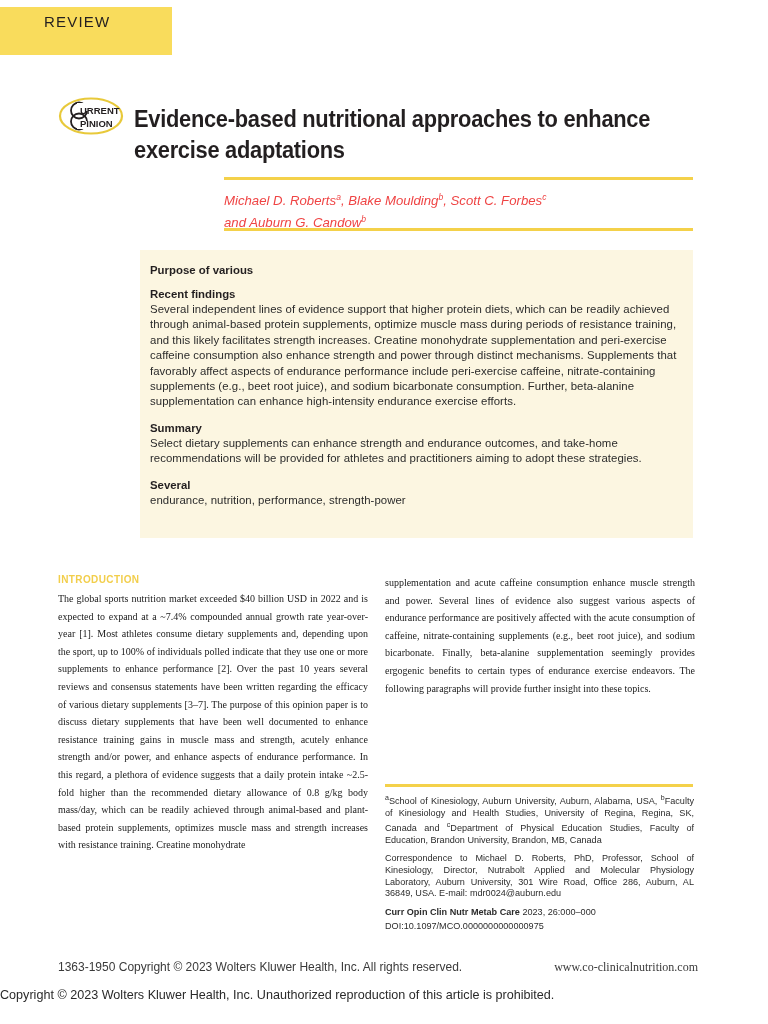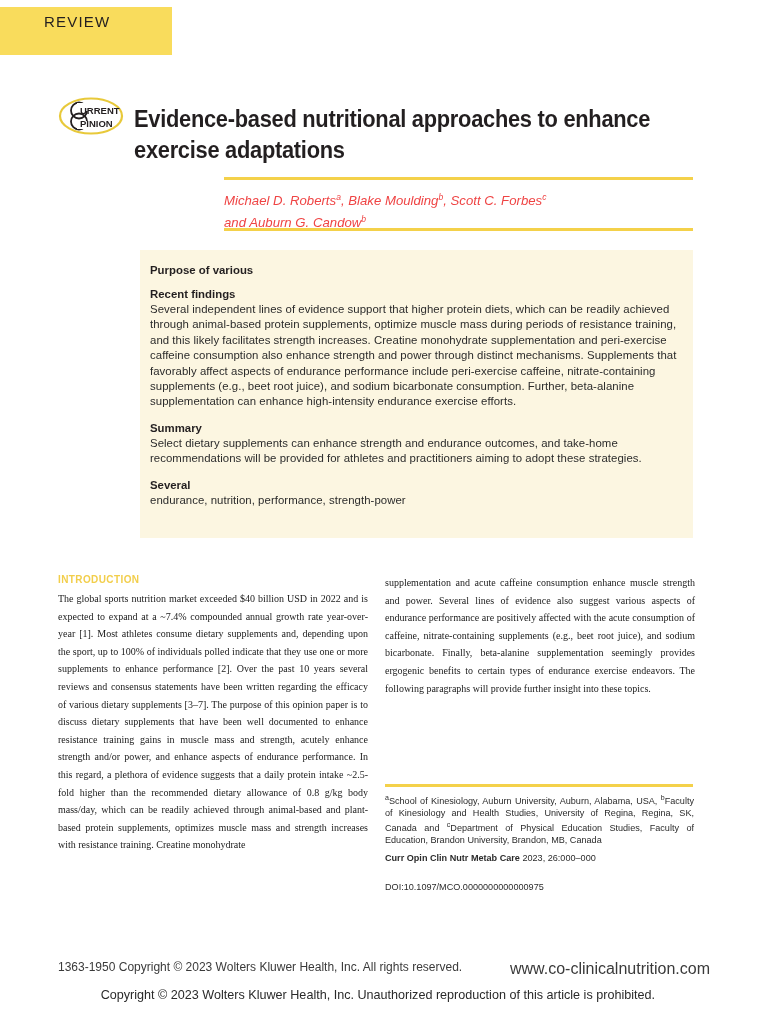--- a/index.html
+++ b/index.html
@@ -178,48 +178,47 @@
     top: 792px;
     width: 309px;
     font-family: "Liberation Sans", sans-serif;
     font-size: 9.1px;
     line-height: 11.6px;
     text-align: justify;
     color: #2b2b2b;
   }
   .footnotes p { margin: 0 0 7px 0; }
   .footnotes sup { font-size: 7px; vertical-align: super; }
-  .footnotes .jref { margin-bottom: 17px; }
+  .footnotes .jref { margin-bottom: 3px; }
   .footnotes .jref b { font-weight: bold; }
   .footnotes .doi { margin-bottom: 16px; }
 
   
   .footer-line {
     position: absolute;
     top: 960px;
     font-family: "Liberation Sans", sans-serif;
     font-size: 12px;
     color: #3a3a3a;
   }
   .footer-left { left: 58px; }
   .footer-right {
-    right: 58px;
-    font-family: Liberation Sans, sans-serif;
-    font-size: 16px;
+    right: 70px;
+    font-family: Liberation Serif, serif;
+    font-size: 12px;
   }
   .copyright-bar {
     position: absolute;
     left: 0;
     top: 988px;
     width: 635px;
-    text-align: right;
+    text-align: left;
     font-family: "Liberation Sans", sans-serif;
     font-size: 12.6px;
     color: #2a2a2a;
-    padding-left: 20px;
   }
 </style>
 </head>
 <body>
 
 <div class="page">
 
   <div class="review-banner"></div>
   <div class="review-banner-label">REVIEW</div>
 
@@ -268,20 +267,21 @@
     <p class="body-p">The global sports nutrition market exceeded $40 billion USD in 2022 and is expected to expand at a ~7.4% compounded annual growth rate year-over-year [1]. Most athletes consume dietary supplements and, depending upon the sport, up to 100% of individuals polled indicate that they use one or more supplements to enhance performance [2]. Over the past 10 years several reviews and consensus statements have been written regarding the efficacy of various dietary supplements [3–7]. The purpose of this opinion paper is to discuss dietary supplements that have been well documented to enhance resistance training gains in muscle mass and strength, acutely enhance strength and/or power, and enhance aspects of endurance performance. In this regard, a plethora of evidence suggests that a daily protein intake ~2.5-fold higher than the recommended dietary allowance of 0.8 g/kg body mass/day, which can be readily achieved through animal-based and plant-based protein supplements, optimizes muscle mass and strength increases with resistance training. Creatine monohydrate</p>
   </div>
 
   <div class="col col-right">
     <p class="body-p">supplementation and acute caffeine consumption enhance muscle strength and power. Several lines of evidence also suggest various aspects of endurance performance are positively affected with the acute consumption of caffeine, nitrate-containing supplements (e.g., beet root juice), and sodium bicarbonate. Finally, beta-alanine supplementation seemingly provides ergogenic benefits to certain types of endurance exercise endeavors. The following paragraphs will provide further insight into these topics.</p>
   </div>
 
   <div class="rule-footnote"></div>
   <div class="footnotes">
     <p><sup>a</sup><span>School of Kinesiology, Auburn University, Auburn, Alabama, USA, </span><sup>b</sup><span>Faculty of Kinesiology and Health Studies, University of Regina, Regina, SK, Canada and </span><sup>c</sup><span>Department of Physical Education Studies, Faculty of Education, Brandon University, Brandon, MB, Canada</span></p>
+    <p>Correspondence to Michael D. Roberts, PhD, Professor, School of Kinesiology, Director, Nutrabolt Applied and Molecular Physiology Laboratory, Auburn University, 301 Wire Road, Office 286, Auburn, AL 36849, USA. E-mail: mdr0024@auburn.edu</p>
     <p class="jref"><b>Curr Opin Clin Nutr Metab Care</b><span> 2023, 26:000–000</span></p>
     <p class="doi">DOI:10.1097/MCO.0000000000000975</p>
   </div>
 
   <div class="footer-line footer-left">1363-1950 Copyright © 2023 Wolters Kluwer Health, Inc. All rights reserved.</div>
   <div class="footer-line footer-right">www.co-clinicalnutrition.com</div>
   <div class="copyright-bar">Copyright © 2023 Wolters Kluwer Health, Inc. Unauthorized reproduction of this article is prohibited.</div>
 
 </div>
 

